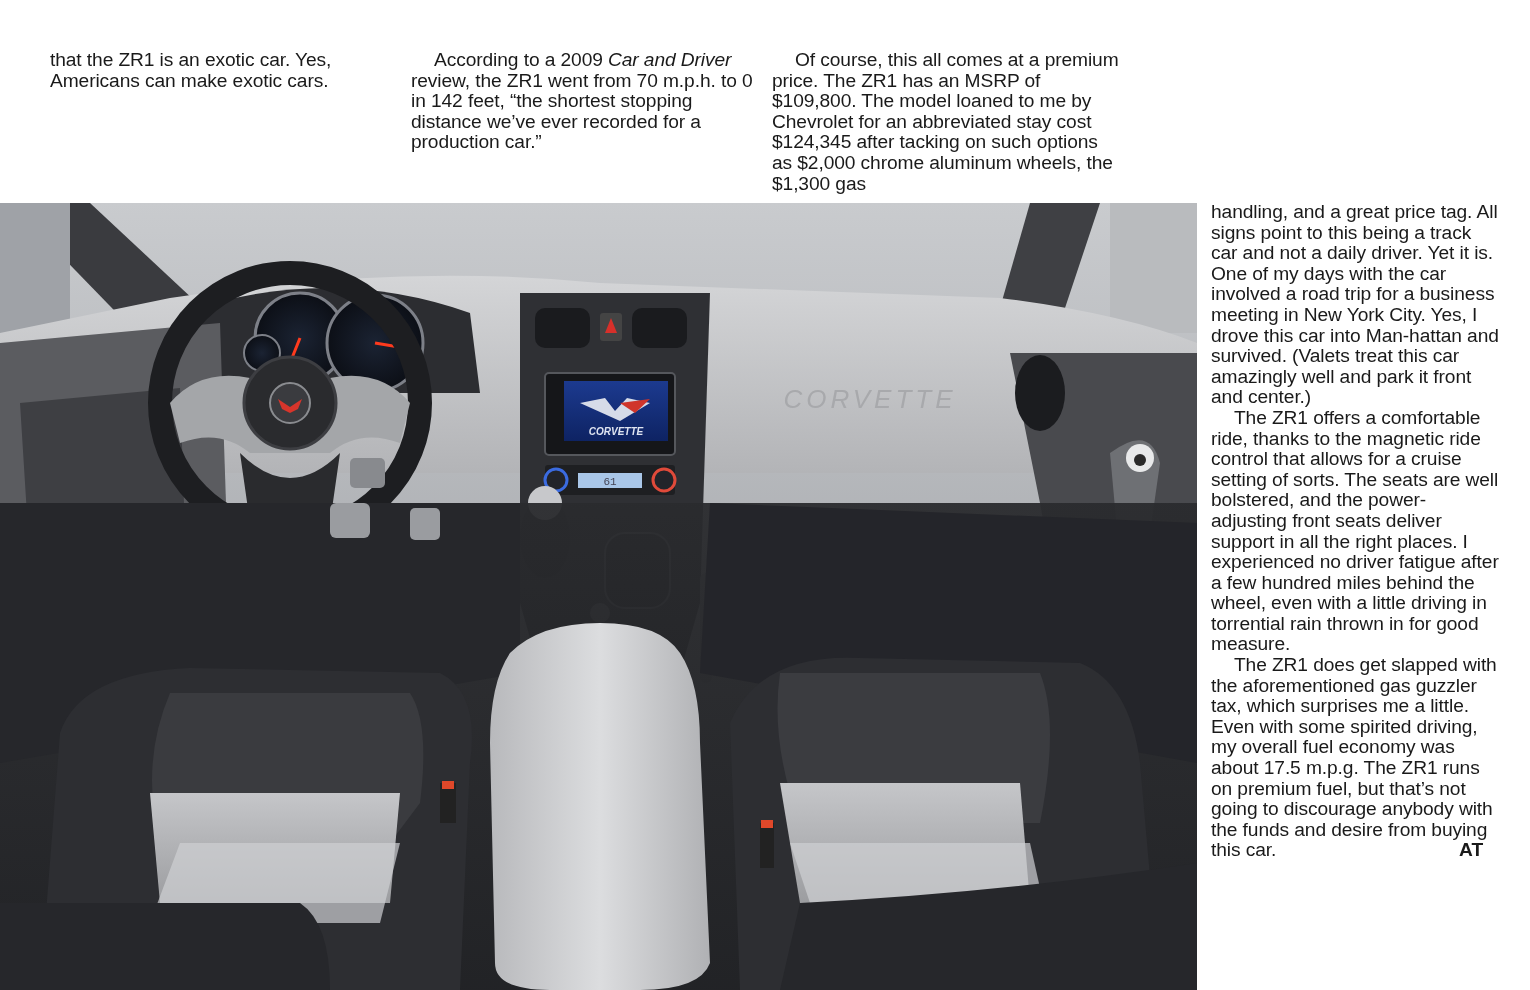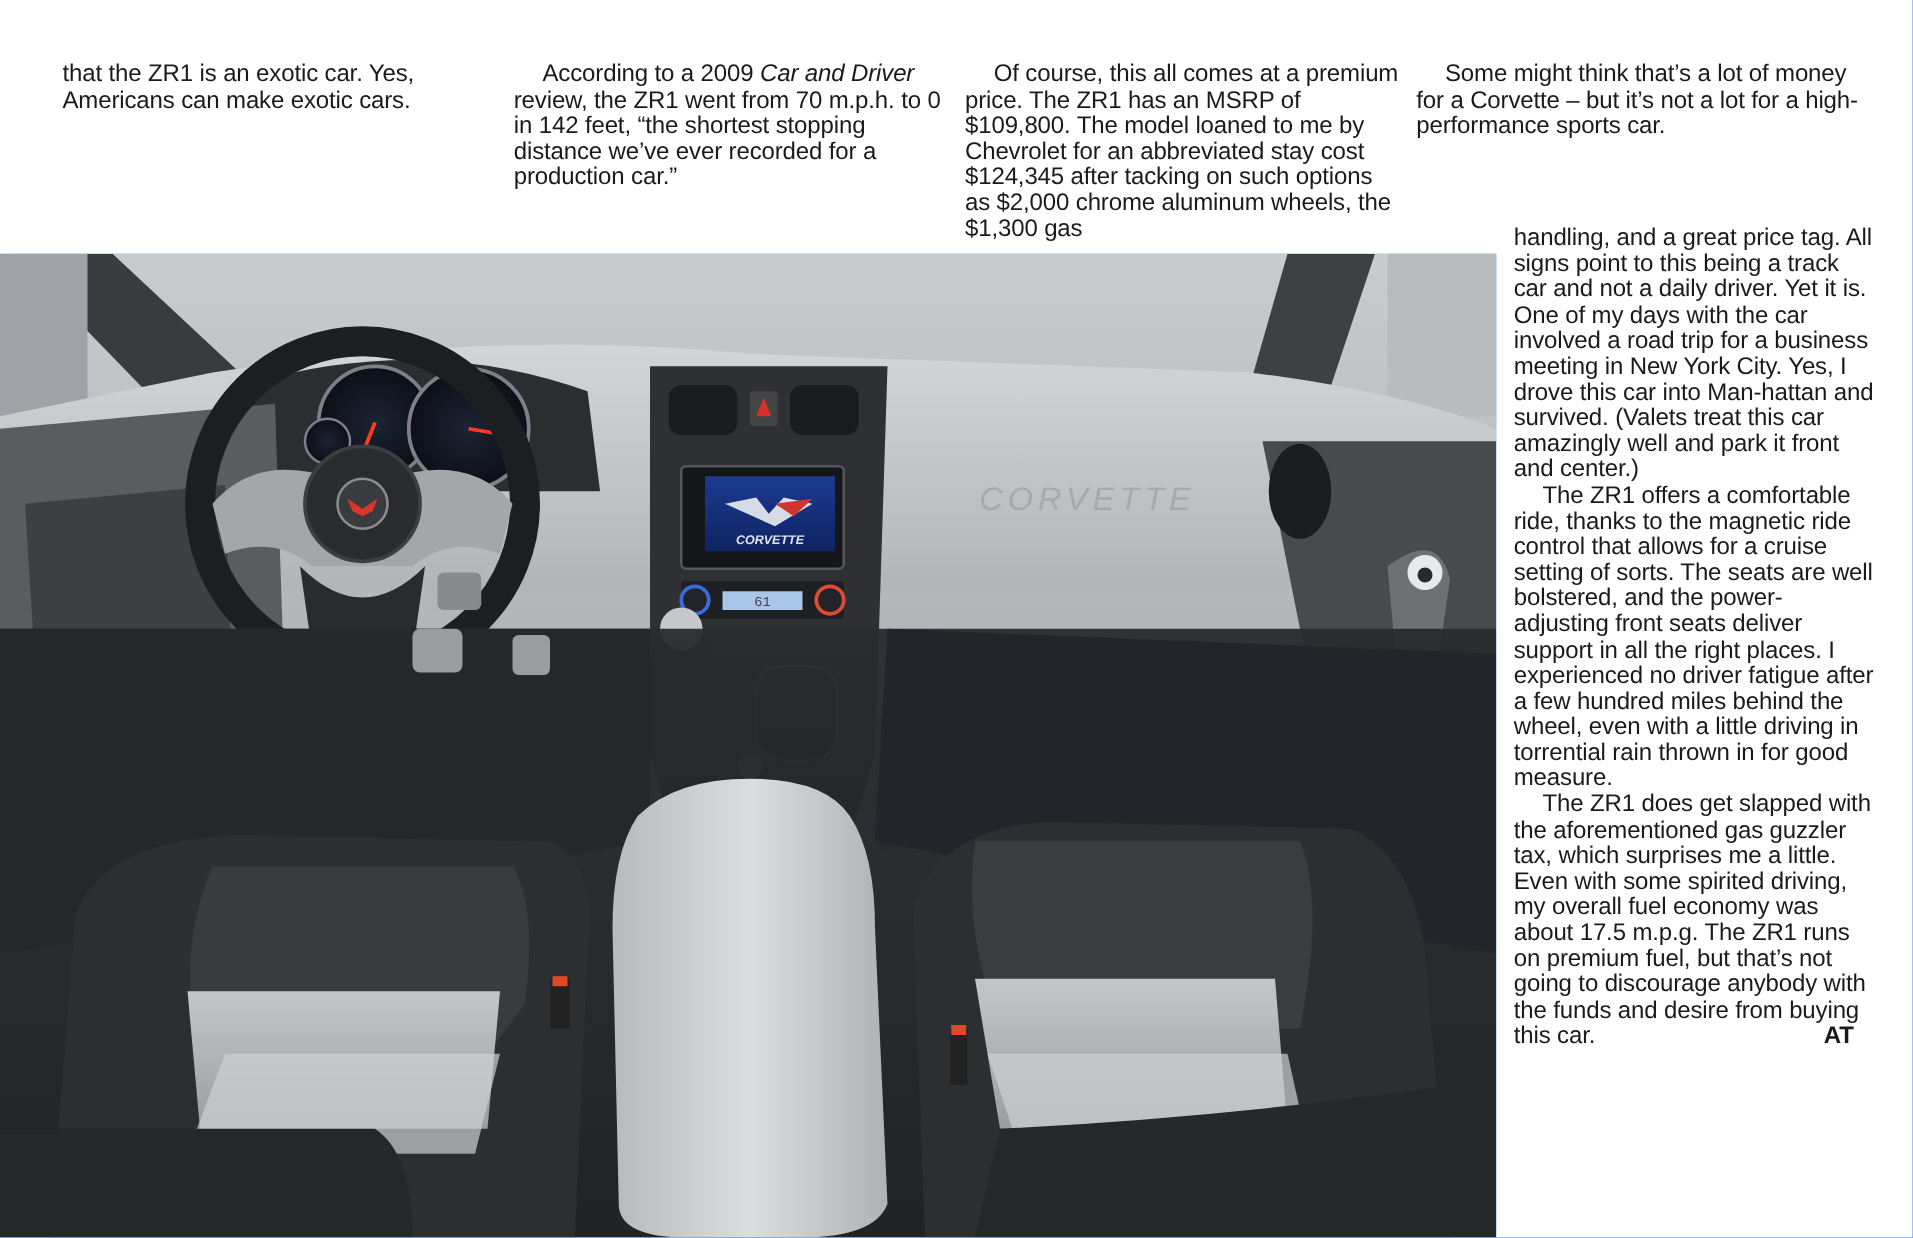--- a/index.html
+++ b/index.html
@@ -5,21 +5,21 @@
     html, body { margin:0; padding:0; }
     body { width:1530px; height:990px; background:#ffffff; position:relative; overflow:hidden;
            font-family:"Liberation Sans", sans-serif; color:#1a1a1a; }
     .col { position:absolute; font-size:19.2px; line-height:20.6px; letter-spacing:-0.1px; }
     .col p { margin:0; }
     .ind { text-indent:23px; }
     #c1 { left:50px; top:50px; width:350px; }
     #c2 { left:411px; top:50px; width:350px; }
     #c3 { left:772px; top:50px; width:350px; }
     #c4 { left:1133px; top:50px; width:360px; }
-    #c4b { left:1211px; top:181px; width:290px; }
+    #c4b { left:1211px; top:202px; width:290px; }
     em { }
     .sig { font-weight:bold; float:right; margin-right:18px; }
     #photo { position:absolute; left:0; top:203px; width:1197px; height:787px; overflow:hidden; background:#3b82f6; }
     #photo svg { display:block; }
   </style>
 </head>
 <body>
 
 <div id="c1" class="col">
   <p>that the ZR1 is an exotic car. Yes, Americans can make exotic cars.</p>
@@ -27,21 +27,20 @@
 
 <div id="c2" class="col">
   <p class="ind"><span>According to a 2009 </span><em>Car and Driver</em><span> review, the ZR1 went from 70 m.p.h. to 0 in 142 feet, “the shortest stopping distance we’ve ever recorded for a production car.”</span></p>
 </div>
 
 <div id="c3" class="col">
   <p class="ind">Of course, this all comes at a premium price. The ZR1 has an MSRP of $109,800. The model loaned to me by Chevrolet for an abbreviated stay cost $124,345 after tacking on such options as $2,000 chrome aluminum wheels, the $1,300 gas</p>
 </div>
 
 <div id="c4" class="col">
-  <p class="ind">Some might think that’s a lot of money for a Corvette – but it’s not a lot for a high-performance sports car.</p>
 </div>
 
 <div id="c4b" class="col">
   <p>handling, and a great price tag. All signs point to this being a track car and not a daily driver. Yet it is. One of my days with the car involved a road trip for a business meeting in New York City. Yes, I drove this car into Man-hattan and survived. (Valets treat this car amazingly well and park it front and center.)</p>
   <p class="ind">The ZR1 offers a comfortable ride, thanks to the magnetic ride control that allows for a cruise setting of sorts. The seats are well bolstered, and the power-adjusting front seats deliver support in all the right places. I experienced no driver fatigue after a few hundred miles behind the wheel, even with a little driving in torrential rain thrown in for good measure.</p>
   <p class="ind"><span>The ZR1 does get slapped with the aforementioned gas guzzler tax, which surprises me a little. Even with some spirited driving, my overall fuel economy was about 17.5 m.p.g. The ZR1 runs on premium fuel, but that’s not going to discourage anybody with the funds and desire from buying this car.</span><span class="sig">AT</span></p>
 </div>
 
 <div id="photo">
   <svg width="1197" height="787" viewBox="0 0 1197 787" xmlns="http://www.w3.org/2000/svg">

